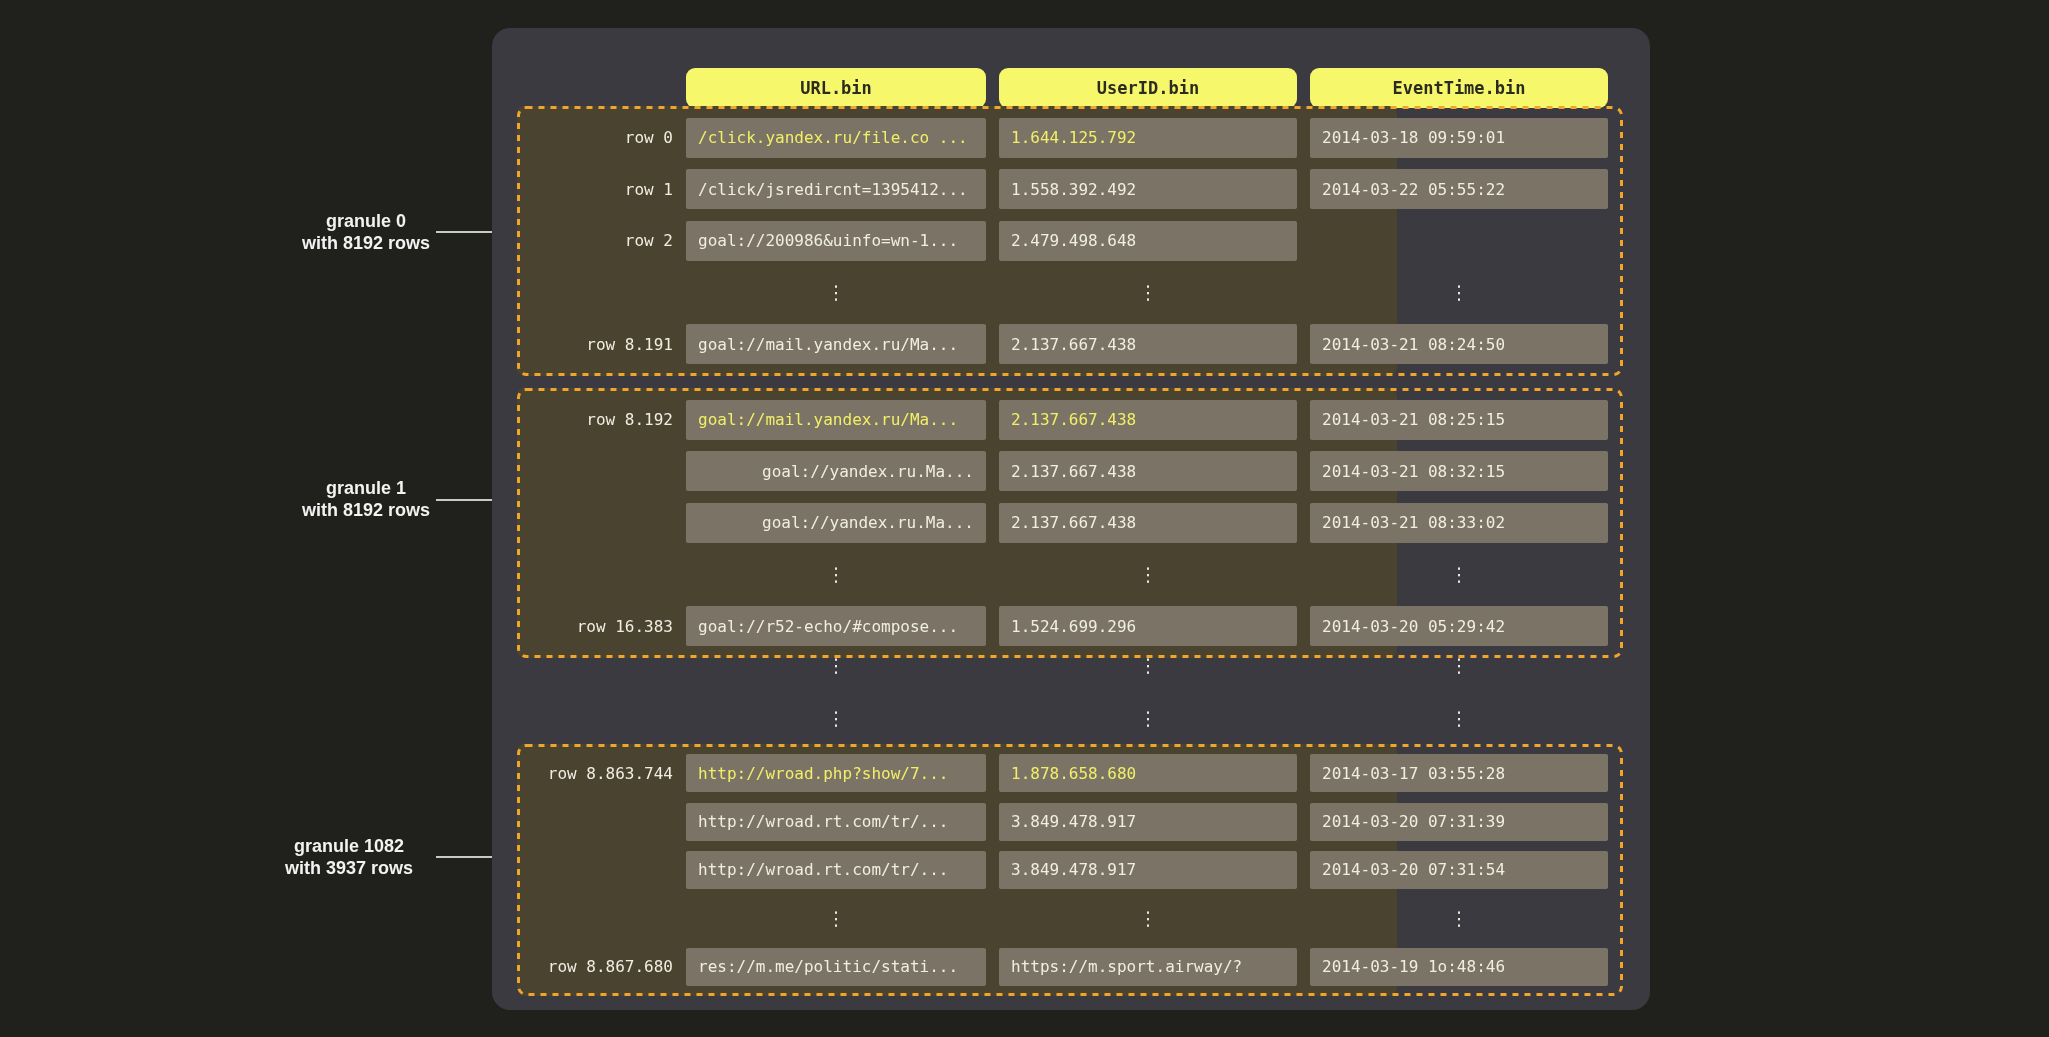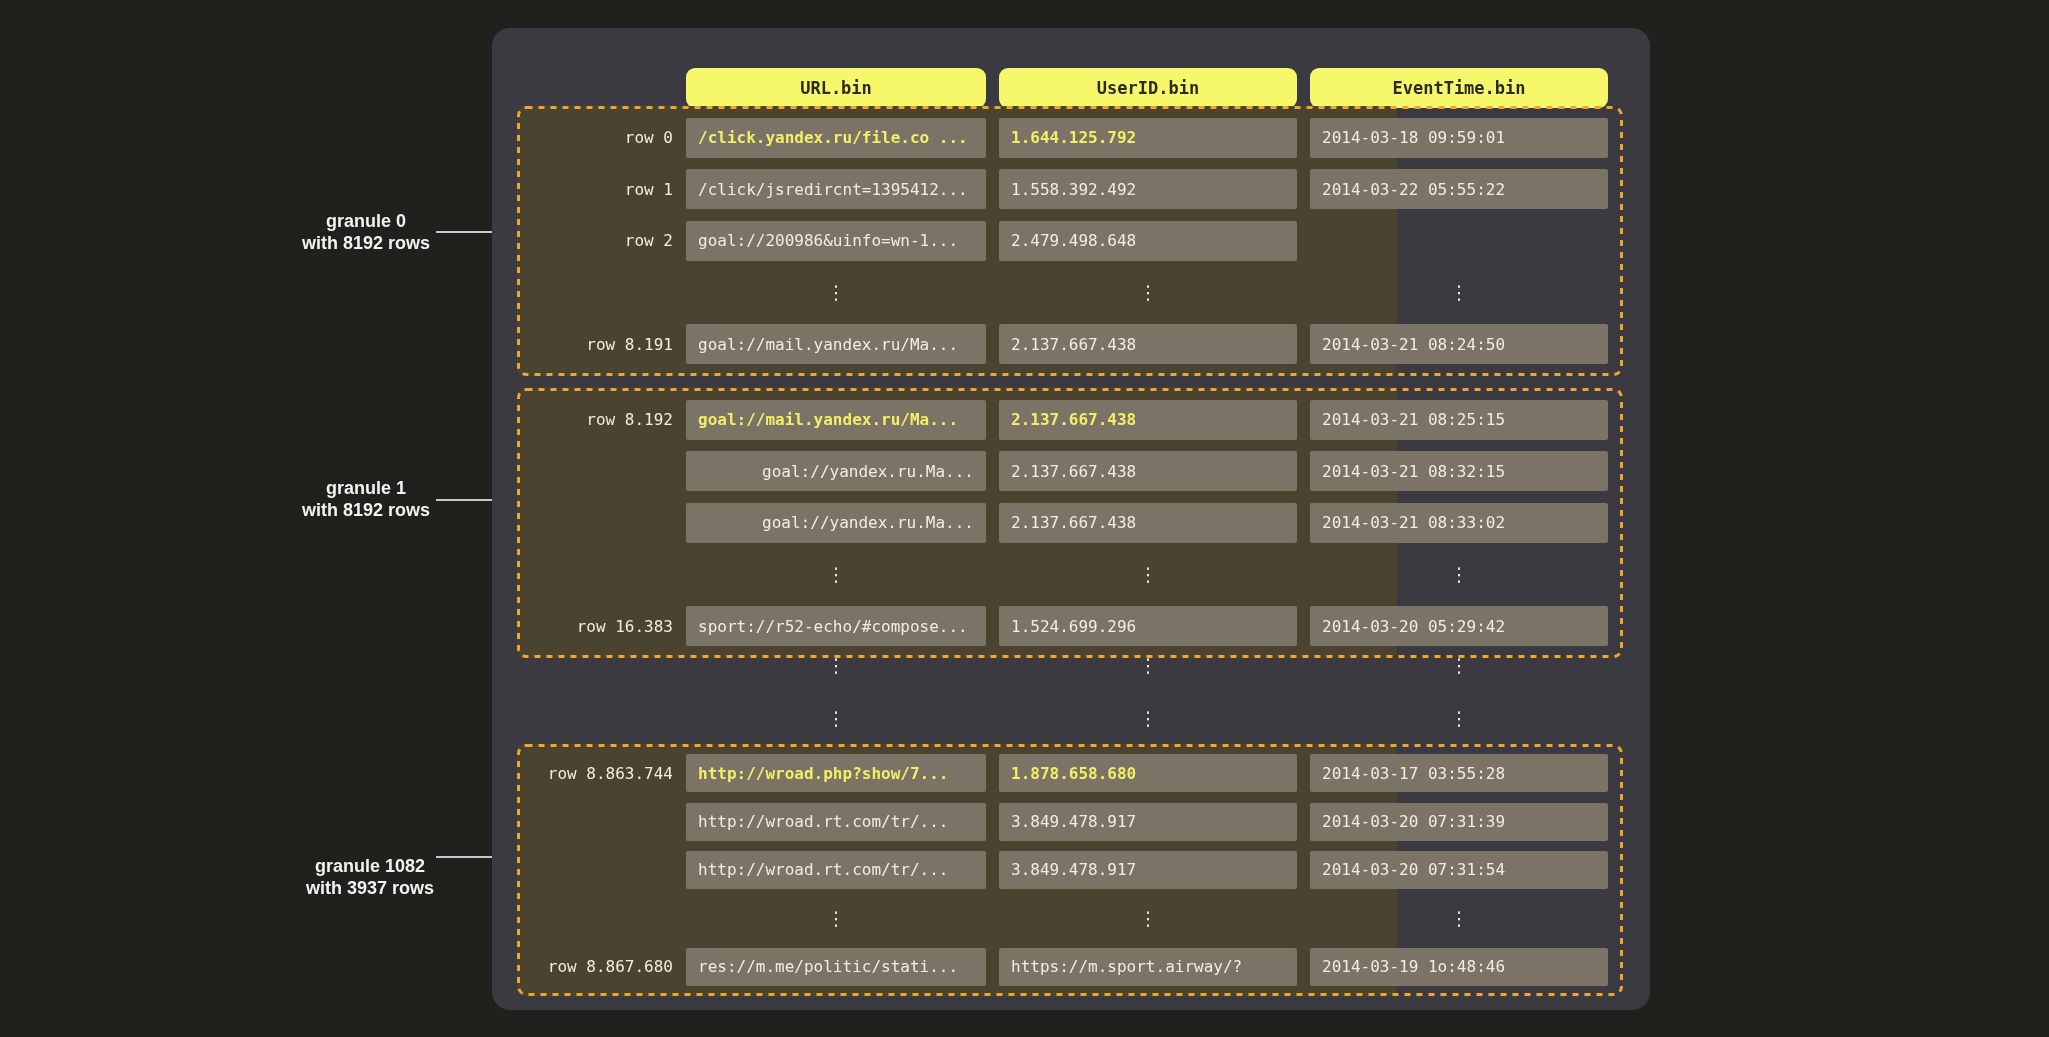--- a/index.html
+++ b/index.html
@@ -51,21 +51,21 @@
     font-size:16px;color:var(--cell-text,#f1ede2);white-space:pre;
   }
   .cell{
     background:var(--cell-bg,#7b7466);
     border-radius:2px;
     display:flex;align-items:center;
     padding:0 12px;
     font-size:16px;color:var(--cell-text,#f1ede2);
     white-space:pre;overflow:hidden;
   }
-  .cell.hl{color:var(--highlight-text,#f2ef67);font-weight:bold;}
+  .cell.hl{color:var(--highlight-text,#f2ef67);font-weight:normal;}
   .cell.right{justify-content:flex-end;}
   .ecell{
     display:flex;align-items:center;justify-content:center;
     font-size:19px;color:var(--cell-text,#f1ede2);line-height:1;
   }
 
   
   .mid{
     position:absolute;left:25px;top:617px;width:1106px;
     display:flex;flex-direction:column;row-gap:13px;
@@ -74,21 +74,21 @@
 
   
   .glabel{
     position:absolute;width:240px;text-align:center;
     font-family:"Liberation Sans",sans-serif;
     font-size:18px;font-weight:700;line-height:22px;
     color:var(--label-text,#f2f2f2);
   }
   .glabel.p0{left:246px;top:210px;}
   .glabel.p1{left:246px;top:477px;}
-  .glabel.p2{left:250px;top:835px;margin-top:20px;}
+  .glabel.p2{left:229px;top:835px;}
 
   .arrow{
     position:absolute;width:72px;height:2px;
     background:var(--arrow,#c9c9c9);
   }
   .arrow::after{
     content:"";position:absolute;right:-9px;top:-4px;
     border-left:9px solid var(--arrow,#c9c9c9);
     border-top:5px solid transparent;
     border-bottom:5px solid transparent;
@@ -182,21 +182,21 @@
           <div class="cell">2014-03-21 08:33:02</div>
         </div>
         <div class="trow erow">
           <div class="rlabel"></div>
           <div class="ecell">⋮</div>
           <div class="ecell">⋮</div>
           <div class="ecell">⋮</div>
         </div>
         <div class="trow">
           <div class="rlabel">row 16.383</div>
-          <div class="cell">sport://r52-echo/#compose...</div>
+          <div class="cell">goal://r52-echo/#compose...</div>
           <div class="cell">1.524.699.296</div>
           <div class="cell">2014-03-20 05:29:42</div>
         </div>
         <svg width="1106" height="270" class="dash">
           <rect x="1.5" y="1.5" width="1103" height="267" rx="8" fill="none" stroke="#f0a62c" stroke-width="3" stroke-dasharray="6 6"></rect>
         </svg>
       </div>
 
     <div class="mid">
         <div class="trow erow">

